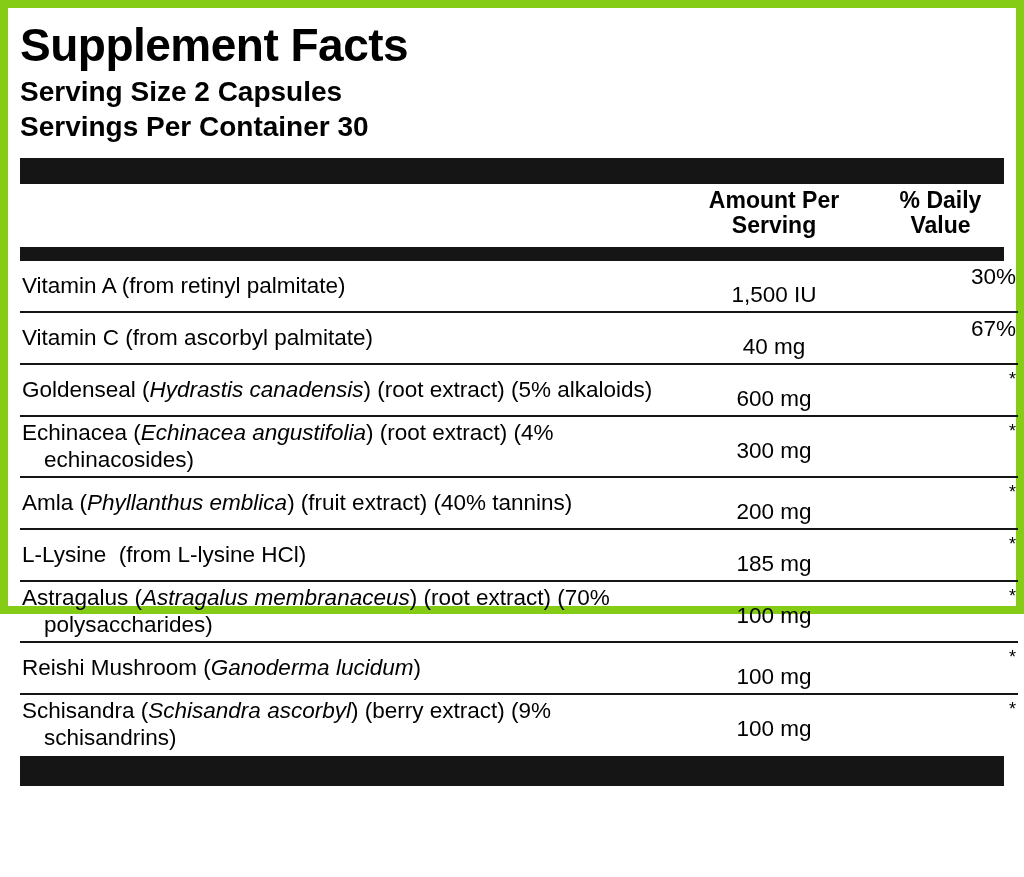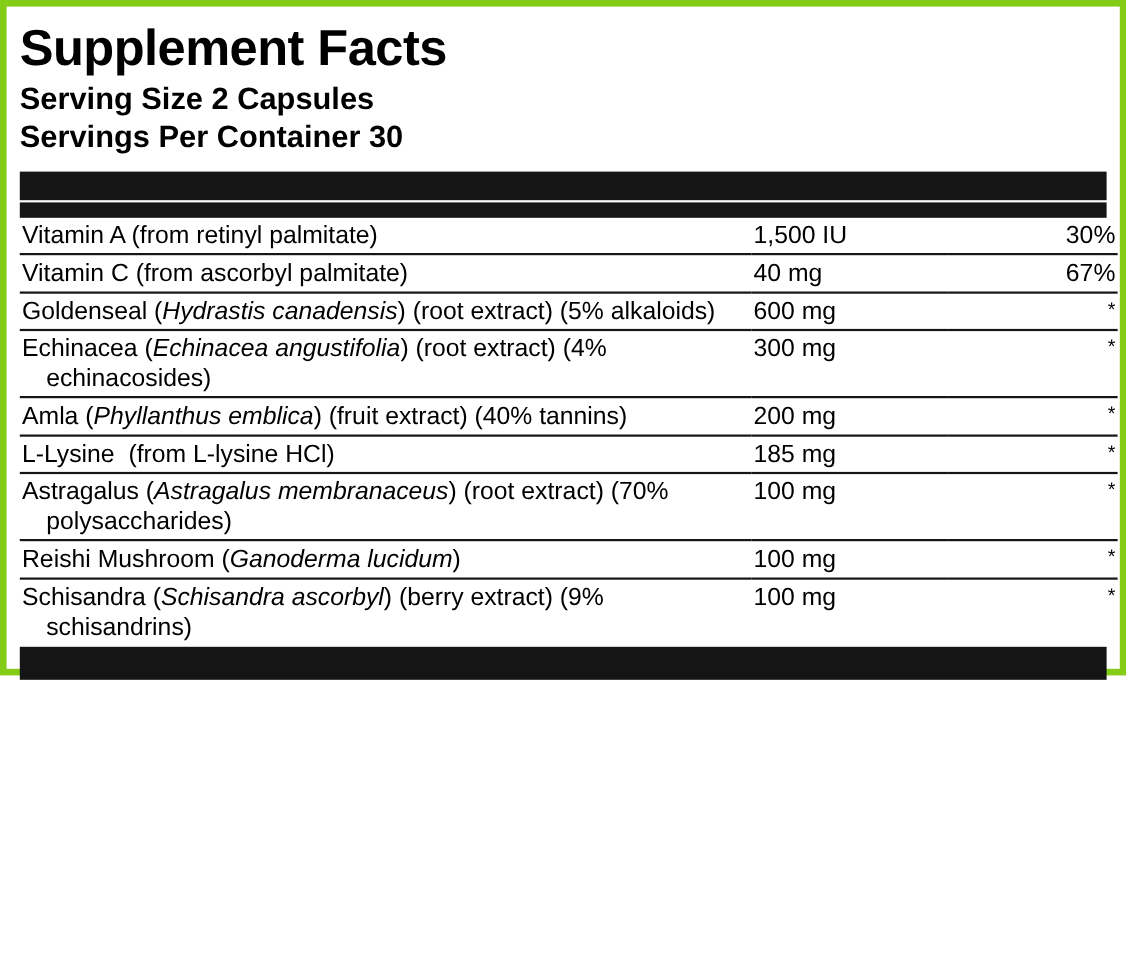--- a/index.html
+++ b/index.html
@@ -21,21 +21,21 @@
     background: #ffffff;
     box-sizing: border-box;
   }
   
   .panel {
     position: absolute;
     left: 0;
     top: 0;
     width: 1024px;
     height: 614px;
-    border: 6px solid #84cc16;
+    border: 8px solid #84cc16;
     box-sizing: border-box;
     background: #ffffff;
   }
   .inner {
     position: absolute;
     left: 12px;
     top: 4px;
     right: 12px;
     box-sizing: border-box;
   }
@@ -89,22 +89,22 @@
 
   .rowline td {
     border-top: 2px solid #151515;
   }
   .nm {
     padding: 3px 2px 3px 2px;
     line-height: 1.18;
     text-align: left;
   }
   .amt {
-    padding: 3px 2px 3px 2px;
-    text-align: left;
+    padding: 21px 2px 3px 2px;
+    text-align: center;
     vertical-align: top;
   }
   .dv {
     padding: 3px 2px 3px 2px;
     text-align: right;
     vertical-align: top;
   }
   .dv.star {
     font-size: 18px;
     vertical-align: top;
@@ -153,20 +153,40 @@
 
   <div class="panel">
     <div class="inner">
 
       <div class="title">Supplement Facts</div>
       <div class="serving-line">Serving Size 2 Capsules</div>
       <div class="serving-line">Servings Per Container 30</div>
 
       <div class="bar-thick"></div>
 
+      <table class="facts">
+        <colgroup>
+          <col class="c1">
+            <col class="c2">
+            <col class="c3">
+        </colgroup>
+        <tbody>
+          <tr class="hdr-row">
+            <td class="blank"></td>
+            <td>
+              <span>Amount Per</span><br>
+              <span>Serving</span>
+            </td>
+            <td>
+              <span>% Daily</span><br>
+              <span>Value</span>
+            </td>
+          </tr>
+        </tbody>
+      </table>
 
       <div class="bar-med"></div>
 
       <table class="facts">
         <colgroup>
           <col class="c1">
             <col class="c2">
             <col class="c3">
         </colgroup>
         <tbody id="rows-body">

